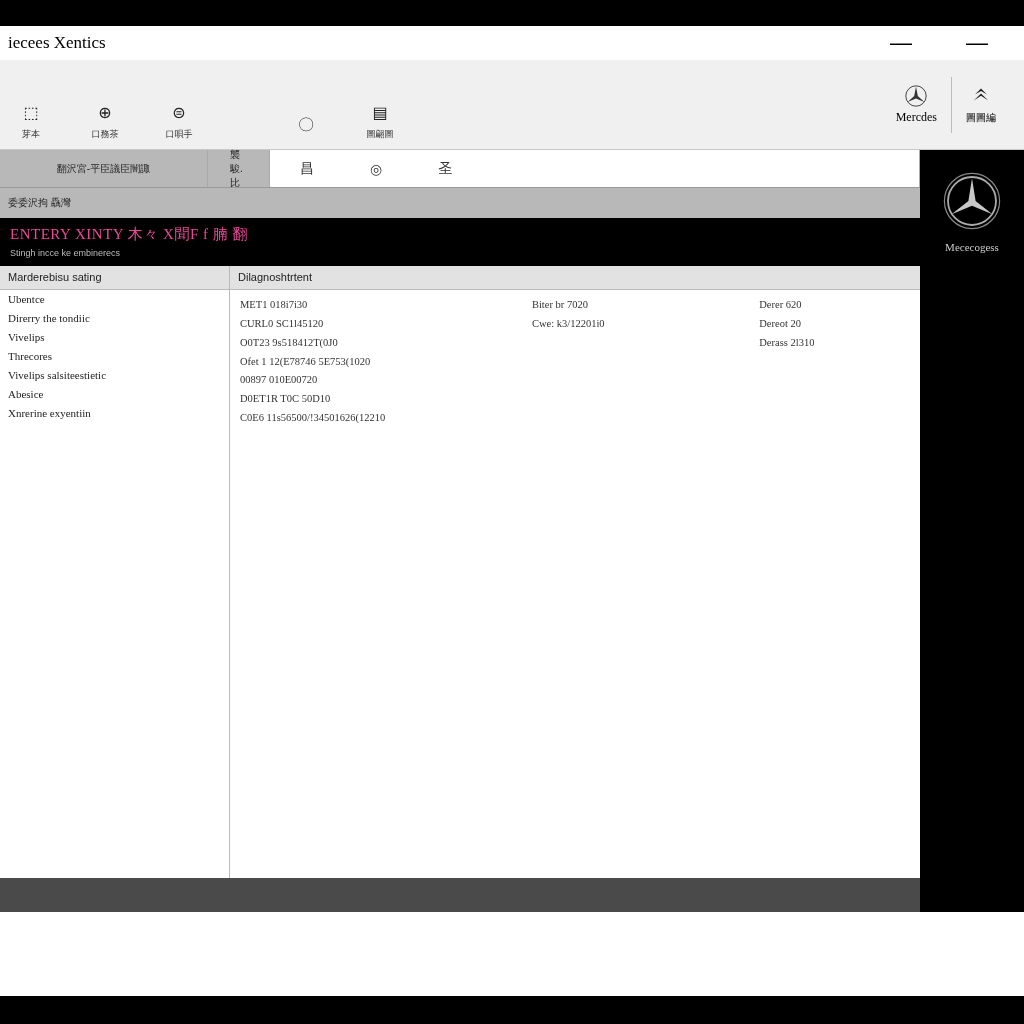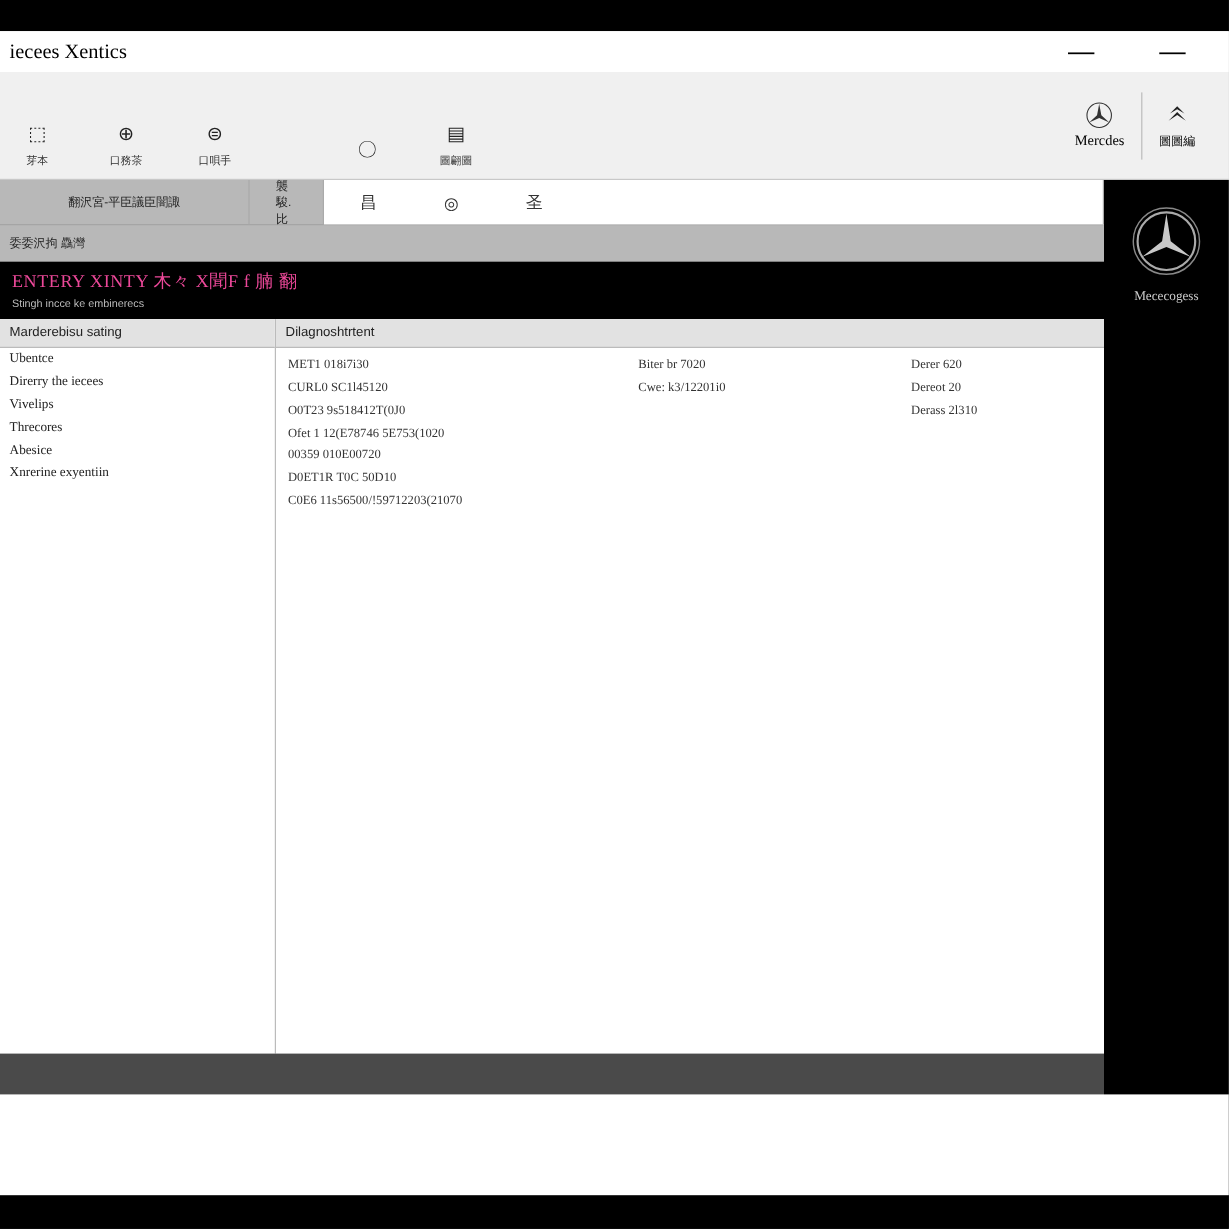--- a/index.html
+++ b/index.html
@@ -1,18 +1,18 @@
 <!DOCTYPE html>
 <html><head>
 <meta charset="utf-8">
 <style>
 * { margin: 0; padding: 0; box-sizing: border-box; font-family: Verdana, Arial, sans-serif; }
 html, body { width: 1024px; height: 1024px; background: #000; overflow: hidden; }
 .frame { position: absolute; left: 0; top: 26px; width: 1024px; height: 970px; background: #fff; }
-.titlebar { height: 34px; background: #fff; display: flex; align-items: center; padding: 0 8px; justify-content: space-between; }
+.titlebar { height: 34px; background: #fff; display: flex; align-items: center; padding: 0 8px; justify-content: space-between; border-radius: 10px; }
 .title-text { font-family: "Times New Roman", serif; font-size: 17px; }
 .title-actions { display: flex; gap: 54px; padding-right: 28px; }
 .dash { font-size: 22px; font-weight: 400; color: #000; cursor: default; user-select: none; }
 .toolbar { height: 90px; background: #f0f0f0; border-bottom: 1px solid #c8c8c8; display: flex; align-items: stretch; }
 .toolbar-left { display: flex; align-items: flex-end; padding: 0 10px 8px; gap: 32px; }
 .tool-item { display: flex; flex-direction: column; align-items: center; gap: 6px; font-size: 9px; color: #333; cursor: pointer; min-width: 42px; }
 .tool-icon { width: 20px; height: 20px; display: flex; align-items: center; justify-content: center; font-size: 16px; color: #222; }
 .vdiv { width: 1px; background: #bbb; margin: 14px 10px; }
 .toolbar-spacer { flex: 1; }
 .toolbar-right { display: flex; align-items: center; gap: 14px; padding: 0 28px; }
@@ -124,37 +124,38 @@
 
       <div class="blackband">
         <span class="bb-title">ENTERY XINTY 木々   X聞F f 腩 翻</span>
         <span class="bb-sub">Stingh incce ke embinerecs</span>
       </div>
 
       <div class="workarea">
         <div class="nav">
           <div class="nav-head">Marderebisu sating</div>
           <div class="nav-item">Ubentce</div>
-          <div class="nav-item">Direrry the iecees</div>
+          <div class="nav-item">Direrry the tondiic</div>
           <div class="nav-item">Vivelips</div>
           <div class="nav-item">Threcores</div>
+          <div class="nav-item">Vivelips salsiteestietic</div>
           <div class="nav-item">Abesice</div>
           <div class="nav-item">Xnrerine exyentiin</div>
         </div>
         <div class="content">
           <div class="content-head">Dilagnoshtrtent</div>
           <div class="content-body">
             <div class="col" style="flex:1.3">
               <div class="line">MET1 018i7i30</div>
               <div class="line">CURL0 SC1l45120</div>
               <div class="line">O0T23 9s518412T(0J0</div>
               <div class="line">Ofet 1 12(E78746 5E753(1020</div>
-              <div class="line">00359 010E00720</div>
+              <div class="line">00897 010E00720</div>
               <div class="line">D0ET1R T0C 50D10</div>
-              <div class="line">C0E6 11s56500/!59712203(21070</div>
+              <div class="line">C0E6 11s56500/!34501626(12210</div>
             </div>
             <div class="col">
               <div class="line">Biter br 7020</div>
               <div class="line">Cwe: k3/12201i0</div>
             </div>
             <div class="col" style="flex:0.7">
               <div class="line">Derer 620</div>
               <div class="line">Dereot 20</div>
               <div class="line">Derass 2l310</div>
             </div>

